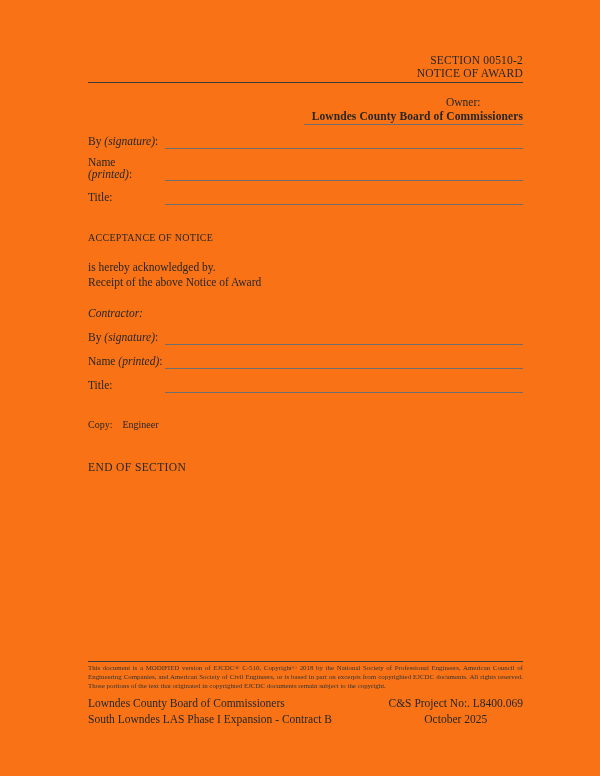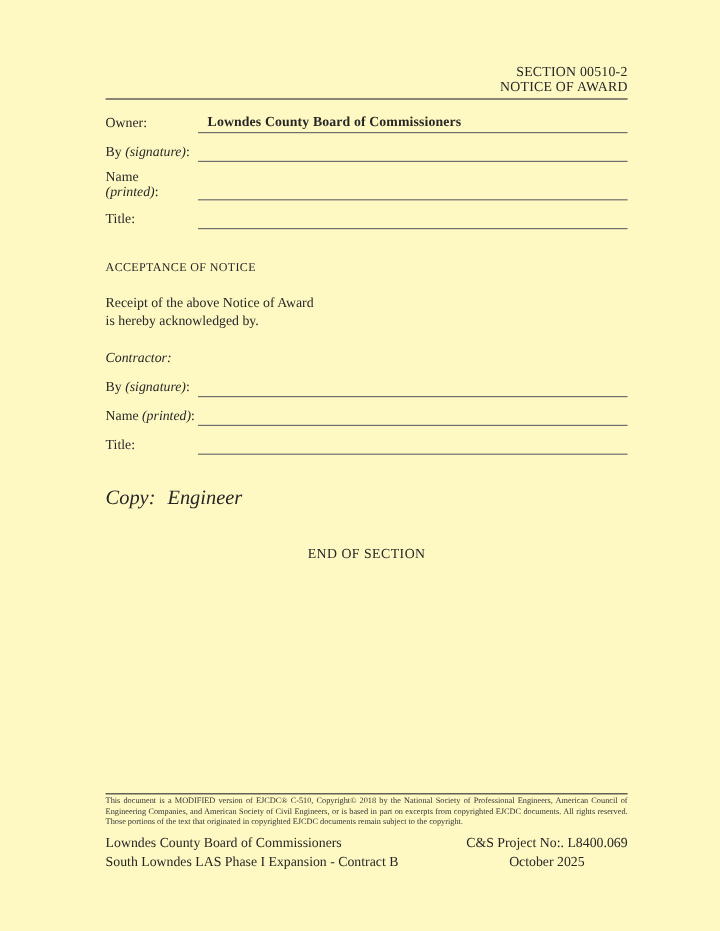--- a/index.html
+++ b/index.html
@@ -4,21 +4,21 @@
 <style>
   html, body {
     margin: 0;
     padding: 0;
     background: #ffffff;
   }
   .page {
     position: relative;
     width: 600px;
     height: 776px;
-    background: #fef9c3;
+    background: #f97316;
     font-family: "Liberation Serif", "DejaVu Serif", serif;
     color: #262626;
     overflow: hidden;
   }
   .content {
     padding: 54px 77px 0 88px; 
   }
 
   
   .hdr {
@@ -51,48 +51,47 @@
     border-bottom: 1px solid #6e6e6e;
     padding: 0 0 1px 8px;
     min-height: 13px;
   }
   .frow .fill.bold-val {
     font-weight: bold;
     letter-spacing: 0.1px;
   }
   .two-line-lbl { line-height: 12px; }
 
-  .mt-owner   { margin-top: 13px; }
+  .mt-owner   { margin-top: 13px; flex-direction: column; }
   .mt-row     { margin-top: 9px; }
   .mt-namerow { margin-top: 7px; }
 
   
   .accept-heading {
     margin-top: 27px;
     font-size: 10px;
     letter-spacing: 0.3px;
   }
   .accept-body {
     margin-top: 17px;
     font-size: 11.5px;
     line-height: 15px;
   }
 
   .mt-contractor { margin-top: 17px; font-style: italic; }
 
   
   .copy-line {
     margin-top: 26px;
-    font-size: 17px;
-    font-style: italic;
+    font-size: 10px;
   }
   .copy-line .copy-val { margin-left: 10px; }
   .end-of-section {
     margin-top: 31px;
-    text-align: center;
+    text-align: left;
     font-size: 11.5px;
     letter-spacing: 0.4px;
   }
 
   
   .bottom-block {
     position: absolute;
     left: 88px;
     right: 77px;
     top: 661px;
@@ -145,22 +144,22 @@
       <div class="fill"></div>
     </div>
 
     <div class="frow mt-row">
       <div class="lbl">Title:</div>
       <div class="fill"></div>
     </div>
 
     <div class="accept-heading">ACCEPTANCE OF NOTICE</div>
     <div class="accept-body">
+      <div>is hereby acknowledged by.</div>
       <div>Receipt of the above Notice of Award</div>
-      <div>is hereby acknowledged by.</div>
     </div>
 
     <div class="frow mt-contractor">
       <div class="lbl">Contractor:</div>
     </div>
 
     <div class="frow mt-row">
       <div class="lbl"><span>By </span><span class="it">(signature)</span><span>:</span></div>
       <div class="fill"></div>
     </div>

